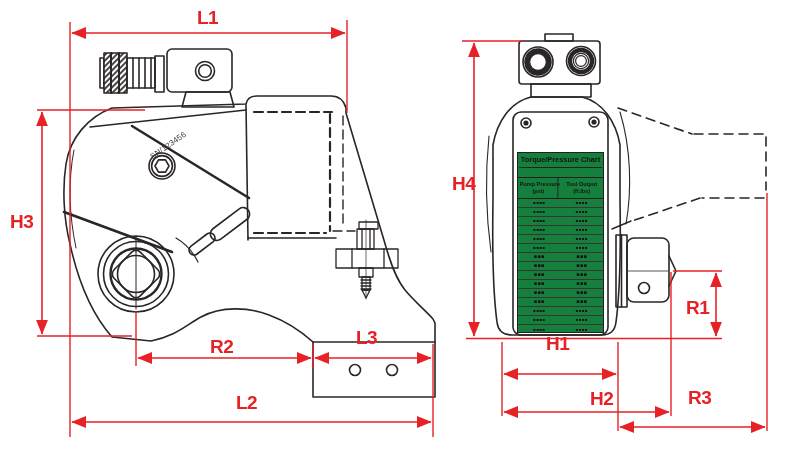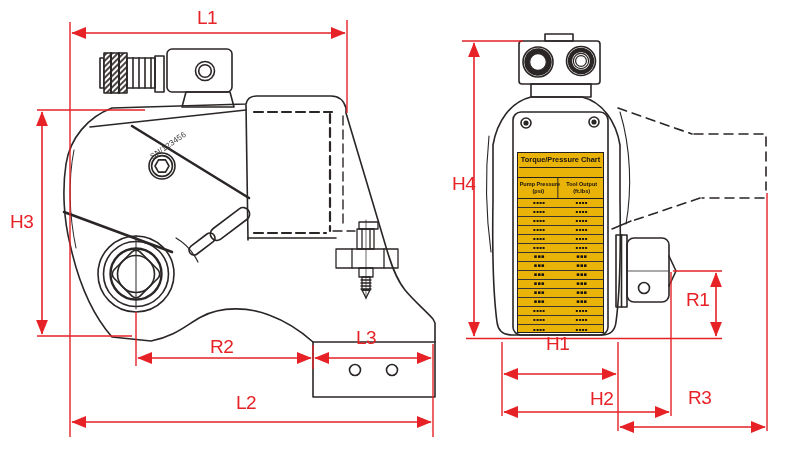--- a/index.html
+++ b/index.html
@@ -1,25 +1,25 @@
 <!DOCTYPE html>
 <html><head>
 <meta charset="utf-8">
 <style>
   html,body{margin:0;padding:0;background:#fff;}
   #canvas{position:relative;width:785px;height:451px;background:#fff;overflow:hidden;
           font-family:"Liberation Sans",sans-serif;}
   #art{position:absolute;left:0;top:0;}
-  .dimlbl{position:absolute;color:#e62227;font-weight:normal;font-size:19px;line-height:19px;
+  .dimlbl{position:absolute;color:#e62227;font-weight:bold;font-size:19px;line-height:19px;
           letter-spacing:-0.5px;white-space:nowrap;}
   .sn{position:absolute;left:151px;top:153px;font-size:8px;color:#3a3535;
       transform:rotate(-35deg);transform-origin:left center;letter-spacing:.2px;white-space:nowrap;}
   
   .plate-chart{position:absolute;left:517px;top:152px;width:87px;height:181px;
-               border:1.5px solid #242020;box-sizing:border-box;background:#eab308;}
+               border:1.5px solid #242020;box-sizing:border-box;background:#15803d;}
   .ct-title{height:15px;border-bottom:1.3px solid #242020;font-size:7.6px;font-weight:bold;
             text-align:center;line-height:13.5px;transform:scaleX(.97);box-sizing:border-box;
             white-space:nowrap;overflow:hidden;color:#161212;}
   .ct-gap{height:10px;border-bottom:1.3px solid #242020;box-sizing:border-box;}
   .ct-head{height:21px;border-bottom:1.3px solid #242020;display:flex;box-sizing:border-box;}
   .ct-head .col{font-size:6px;font-weight:bold;text-align:center;line-height:7px;
                 padding-top:3px;box-sizing:border-box;color:#161212;transform:scaleX(.92);
                 white-space:nowrap;overflow:visible;}
   .ct-head .col.c1{width:49%;border-right:1.3px solid #242020;}
   .ct-head .col.c2{width:51%;}
@@ -295,16 +295,16 @@
 </div>
 
 <div class="dimlbl" style="left:197px;top:8px">L1</div>
 <div class="dimlbl" style="left:10px;top:212px">H3</div>
 <div class="dimlbl" style="left:210px;top:337px">R2</div>
 <div class="dimlbl" style="left:356px;top:328px">L3</div>
 <div class="dimlbl" style="left:236px;top:393px">L2</div>
 <div class="dimlbl" style="left:452px;top:174px">H4</div>
 <div class="dimlbl" style="left:546px;top:334px">H1</div>
 <div class="dimlbl" style="left:590px;top:389px">H2</div>
-<div class="dimlbl" style="left:686px;top:290px">R1</div>
+<div class="dimlbl" style="left:686px;top:298px">R1</div>
 <div class="dimlbl" style="left:688px;top:388px">R3</div>
 
 </div>
 
 </body></html>

